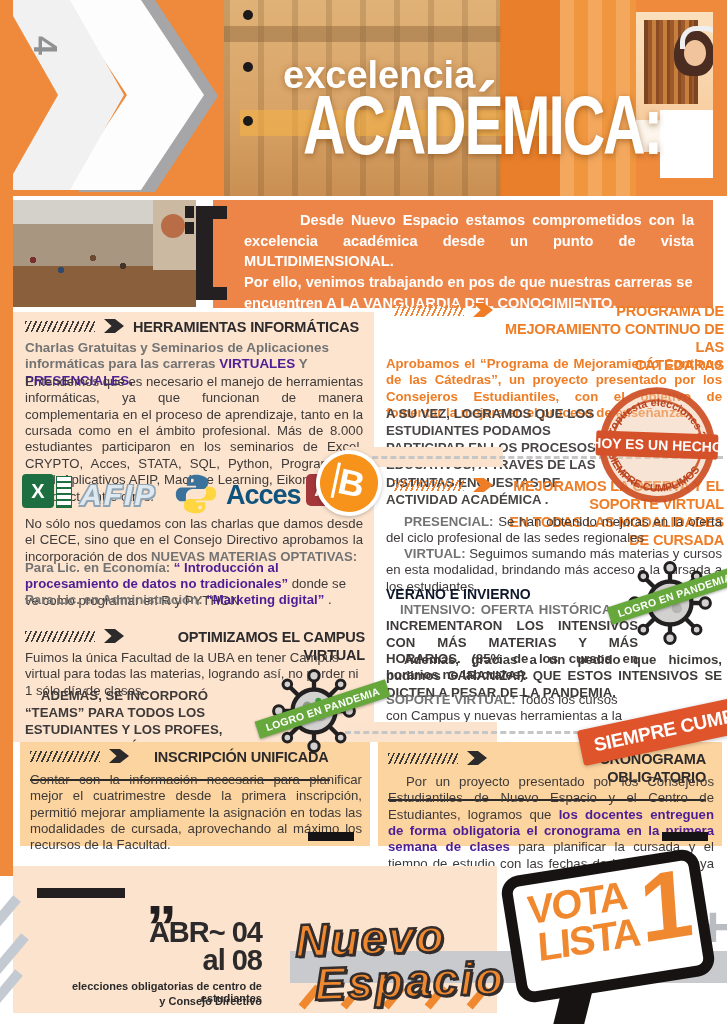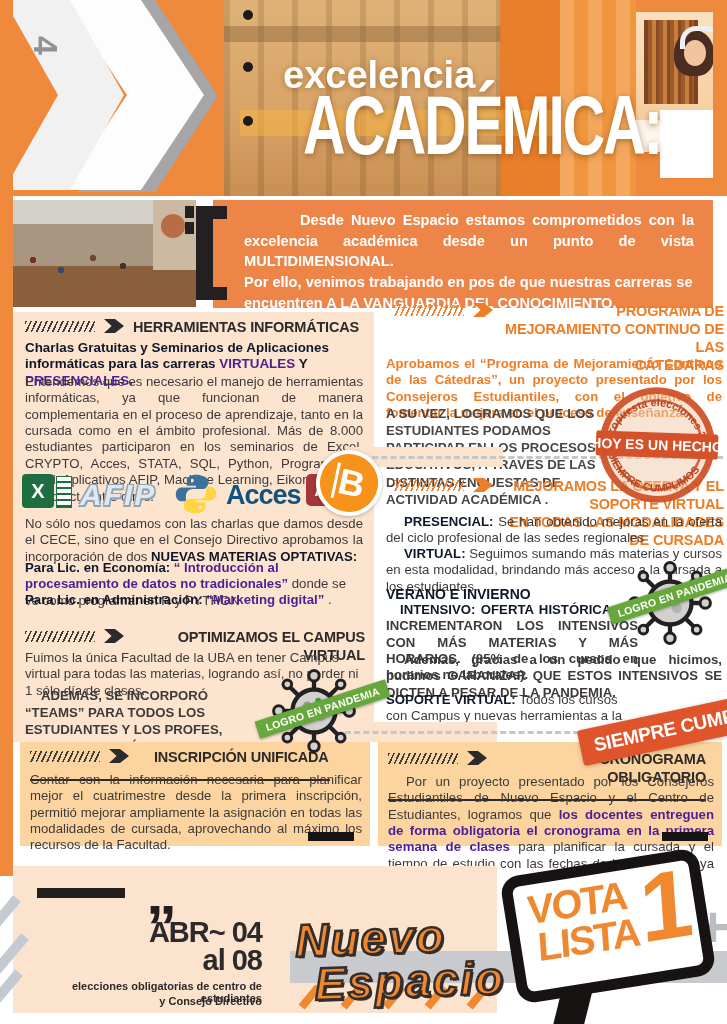--- a/index.html
+++ b/index.html
@@ -11,21 +11,21 @@
   .hatch.dark{background:repeating-linear-gradient(115deg,#3c3a39 0 1.6px,transparent 1.6px 4.8px);}
   .hatch.orange{background:repeating-linear-gradient(115deg,#ef8232 0 1.6px,transparent 1.6px 4.8px);}
   .arrow{width:20px;height:14px;flex:none;margin-top:1px;
          clip-path:polygon(0 0,55% 0,100% 50%,55% 100%,0 100%,38% 50%);}
   .arrow.dark{background:#2d2a2b;}
   .arrow.orange{background:#ef7d26;}
   .sec-title{font-weight:700;font-size:14.5px;line-height:1.25;letter-spacing:-.2px;color:#2d2a2b;}
   .sec-title.orange{color:#ef7d26;}
   .underlined{border-bottom:2.5px solid #2d2a2b;padding-bottom:13px;}
   .body{font-size:13.2px;line-height:1.24;color:#3e3a39;text-align:justify;}
-  .or{color:#0f172a;font-weight:700;}
+  .or{color:#737373;font-weight:700;}
   .dkb{color:#4c1d95;font-weight:700;}
   .ribbon{background:#67a83d;color:#fff;font-weight:700;font-size:10.5px;letter-spacing:.3px;
           padding:3px 9px;white-space:nowrap;box-shadow:0 1px 3px rgba(0,0,0,.35);}
   .dash{border-top:3px dashed #c6c6c6;height:0;}
   .peachrect{background:#fbe3cd;}
 </style>
 </head>
 <body>
 
 <div class="abs" style="left:0;top:0;width:727px;height:196px;background:#ef8a3c;"></div>

